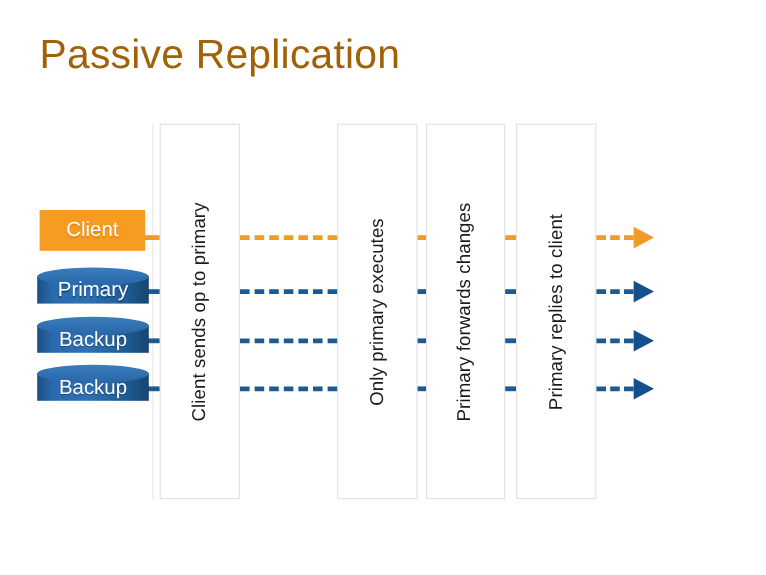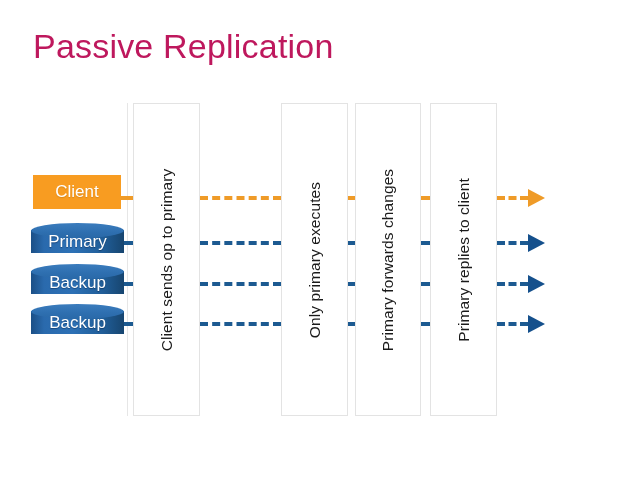--- a/index.html
+++ b/index.html
@@ -23,21 +23,21 @@
     background: #ffffff;
   }
 
   
   #slide-title {
     position: absolute;
     left: 33px;
     top: 28px;
     font-size: 34px;
     font-weight: 300;
-    color: #be185d;
+    color: #a16207;
     letter-spacing: 0.2px;
     white-space: nowrap;
     line-height: 1.1;
   }
 
   
   #diagram {
     position: absolute;
     left: 0;
     top: 95px;

